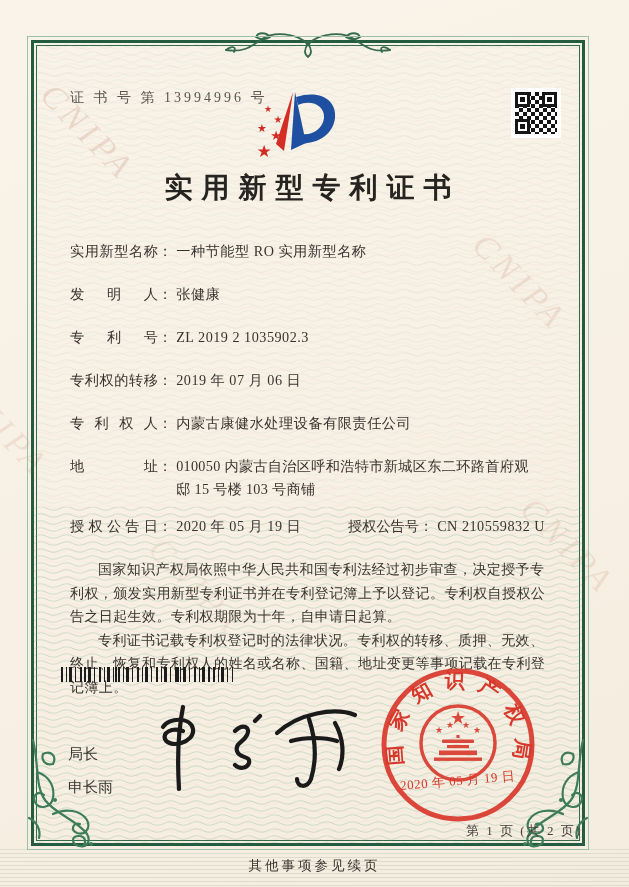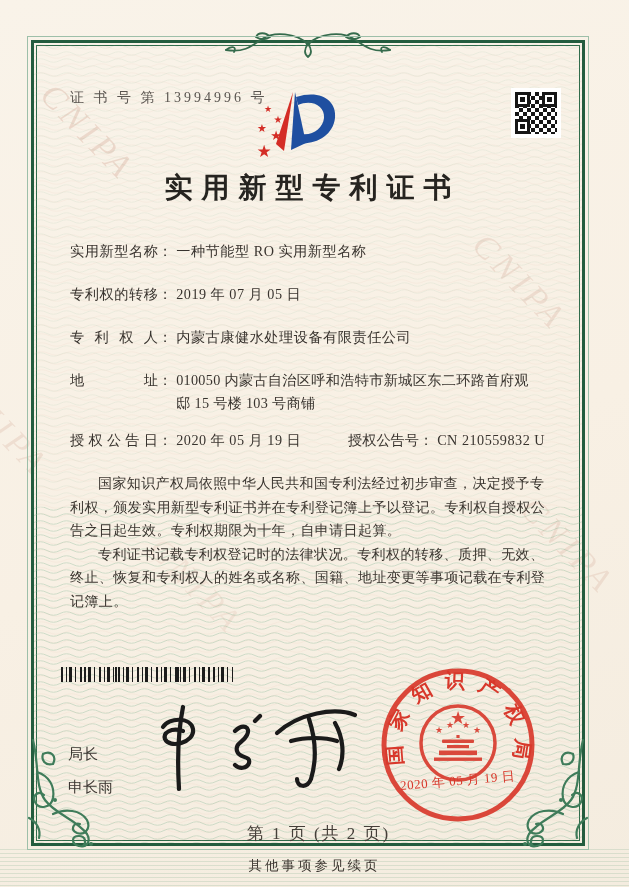--- a/index.html
+++ b/index.html
@@ -61,21 +61,21 @@
   .barcode {
     position:absolute; left:27px; top:624px; width:172px; height:15px;
     background-image:
       repeating-linear-gradient(90deg, transparent 0 23px, #1c1c1c 23px 25px, transparent 25px 31px),
       repeating-linear-gradient(90deg, #1c1c1c 0 2px, transparent 2px 5px, #1c1c1c 5px 6px, transparent 6px 8px, #1c1c1c 8px 11px, transparent 11px 14px, #1c1c1c 14px 15px, transparent 15px 19px);
   }
   .signer { position:absolute; left:34px; top:686px; font-size:15px; line-height:33px; color:#3a3530;
             font-family:"Liberation Sans","DejaVu Sans",sans-serif;margin-top:8px; }
   .signature { position:absolute; left:105px; top:650px; }
   .seal { position:absolute; left:344px; top:622px; }
-  .page-note { position:absolute; left:0; right:0; top:779px; text-align:center; font-size:17px; letter-spacing:2px; color:#453f39;padding-left:21px; }
+  .page-note { position:absolute; left:0; right:0; top:779px; text-align:right; font-size:13px; letter-spacing:2px; color:#453f39;padding-left:21px; }
   .footer-note { position:absolute; left:0; right:0; top:857px; text-align:center; font-size:13.5px; letter-spacing:3px; color:#3a352f; }
 </style>
 </head>
 <body>
 
 <div class="page">
 
   <span class="wm" style="left:60px;top:76px;opacity:.40;">CNIPA</span>
   <span class="wm" style="left:492px;top:226px;opacity:.32;">CNIPA</span>
   <span class="wm" style="left:-26px;top:372px;opacity:.30;">CNIPA</span>
@@ -160,21 +160,27 @@
       <div class="qr-f bl"></div>
     </div>
 
     <div class="title">实用新型专利证书</div>
 
     <div class="content">
       <div class="row">
         <span class="lab">实用新型名称</span><span class="colon">：</span><span class="val">一种节能型 RO 实用新型名称</span>
       </div>
       <div class="row">
-        <span class="lab">专利权的转移</span><span class="colon">：</span><span class="val">2019 年 07 月 05 日</span>
+        <span class="lab">发明人</span><span class="colon">：</span><span class="val">张健康</span>
+      </div>
+      <div class="row">
+        <span class="lab">专利号</span><span class="colon">：</span><span class="val">ZL 2019 2 1035902.3</span>
+      </div>
+      <div class="row">
+        <span class="lab">专利权的转移</span><span class="colon">：</span><span class="val">2019 年 07 月 06 日</span>
       </div>
       <div class="row">
         <span class="lab">专利权人</span><span class="colon">：</span><span class="val">内蒙古康健水处理设备有限责任公司</span>
       </div>
       <div class="row addr">
         <span class="lab">地址</span><span class="colon">：</span><span class="val">010050 内蒙古自治区呼和浩特市新城区东二环路首府观邸 15 号楼 103 号商铺</span>
       </div>
       <div class="row">
         <span class="lab">授权公告日</span><span class="colon">：</span><span class="val">2020 年 05 月 19 日</span>
         <span class="pair2">

